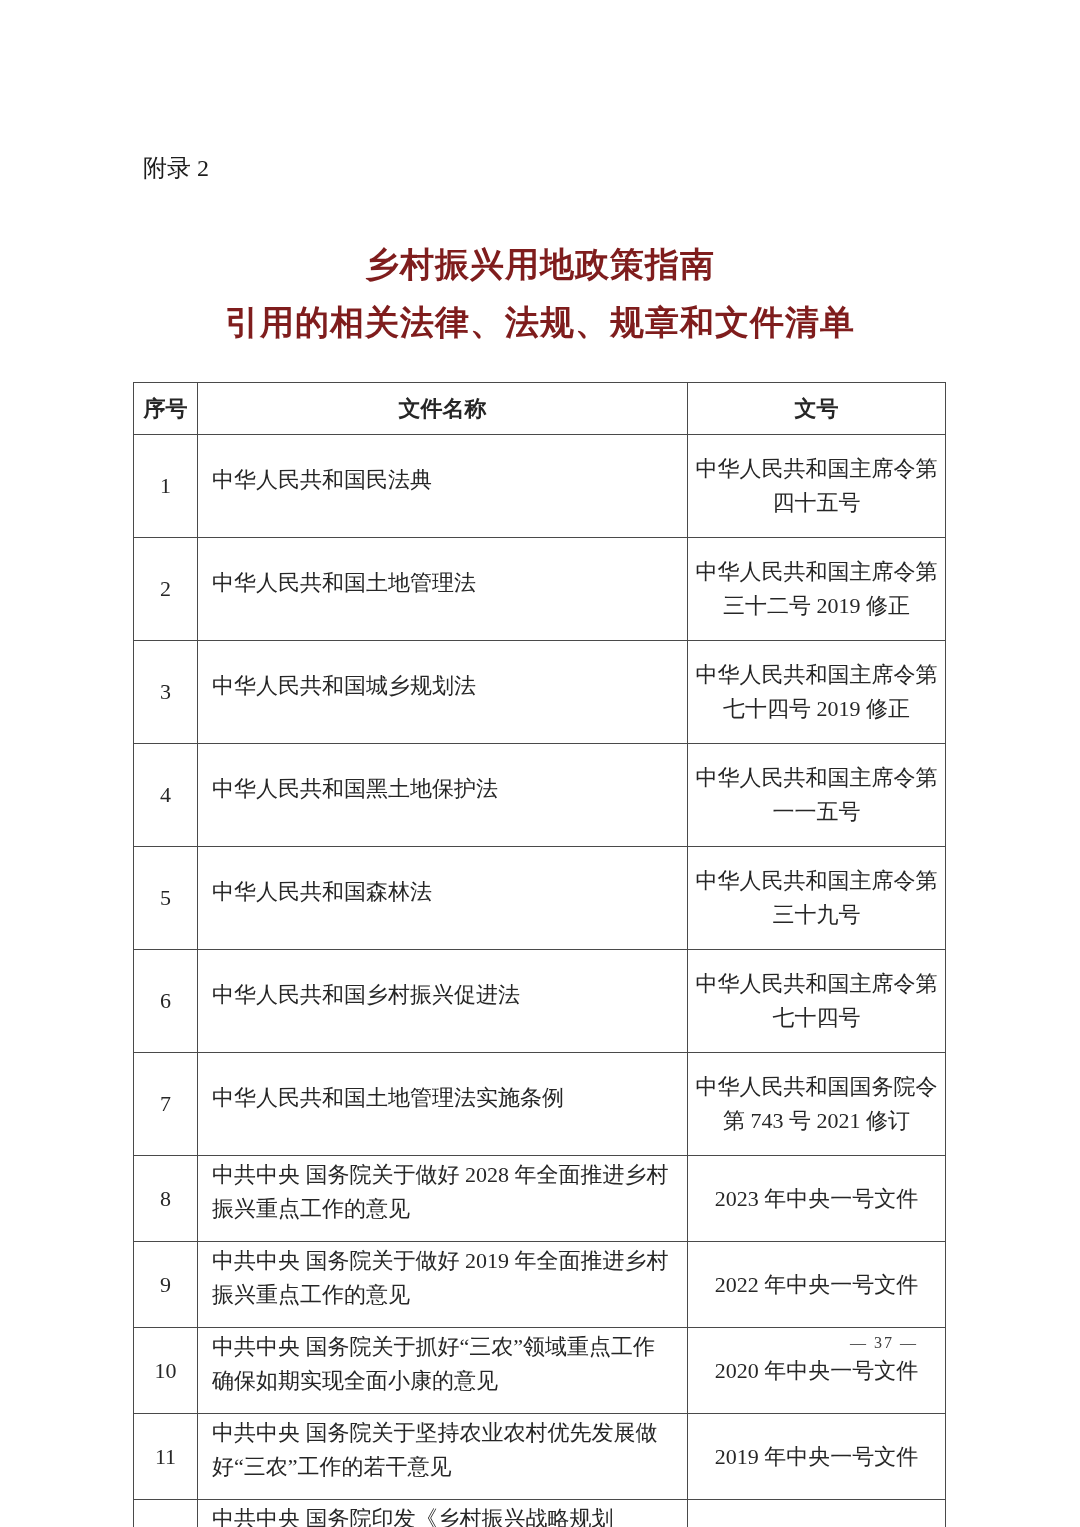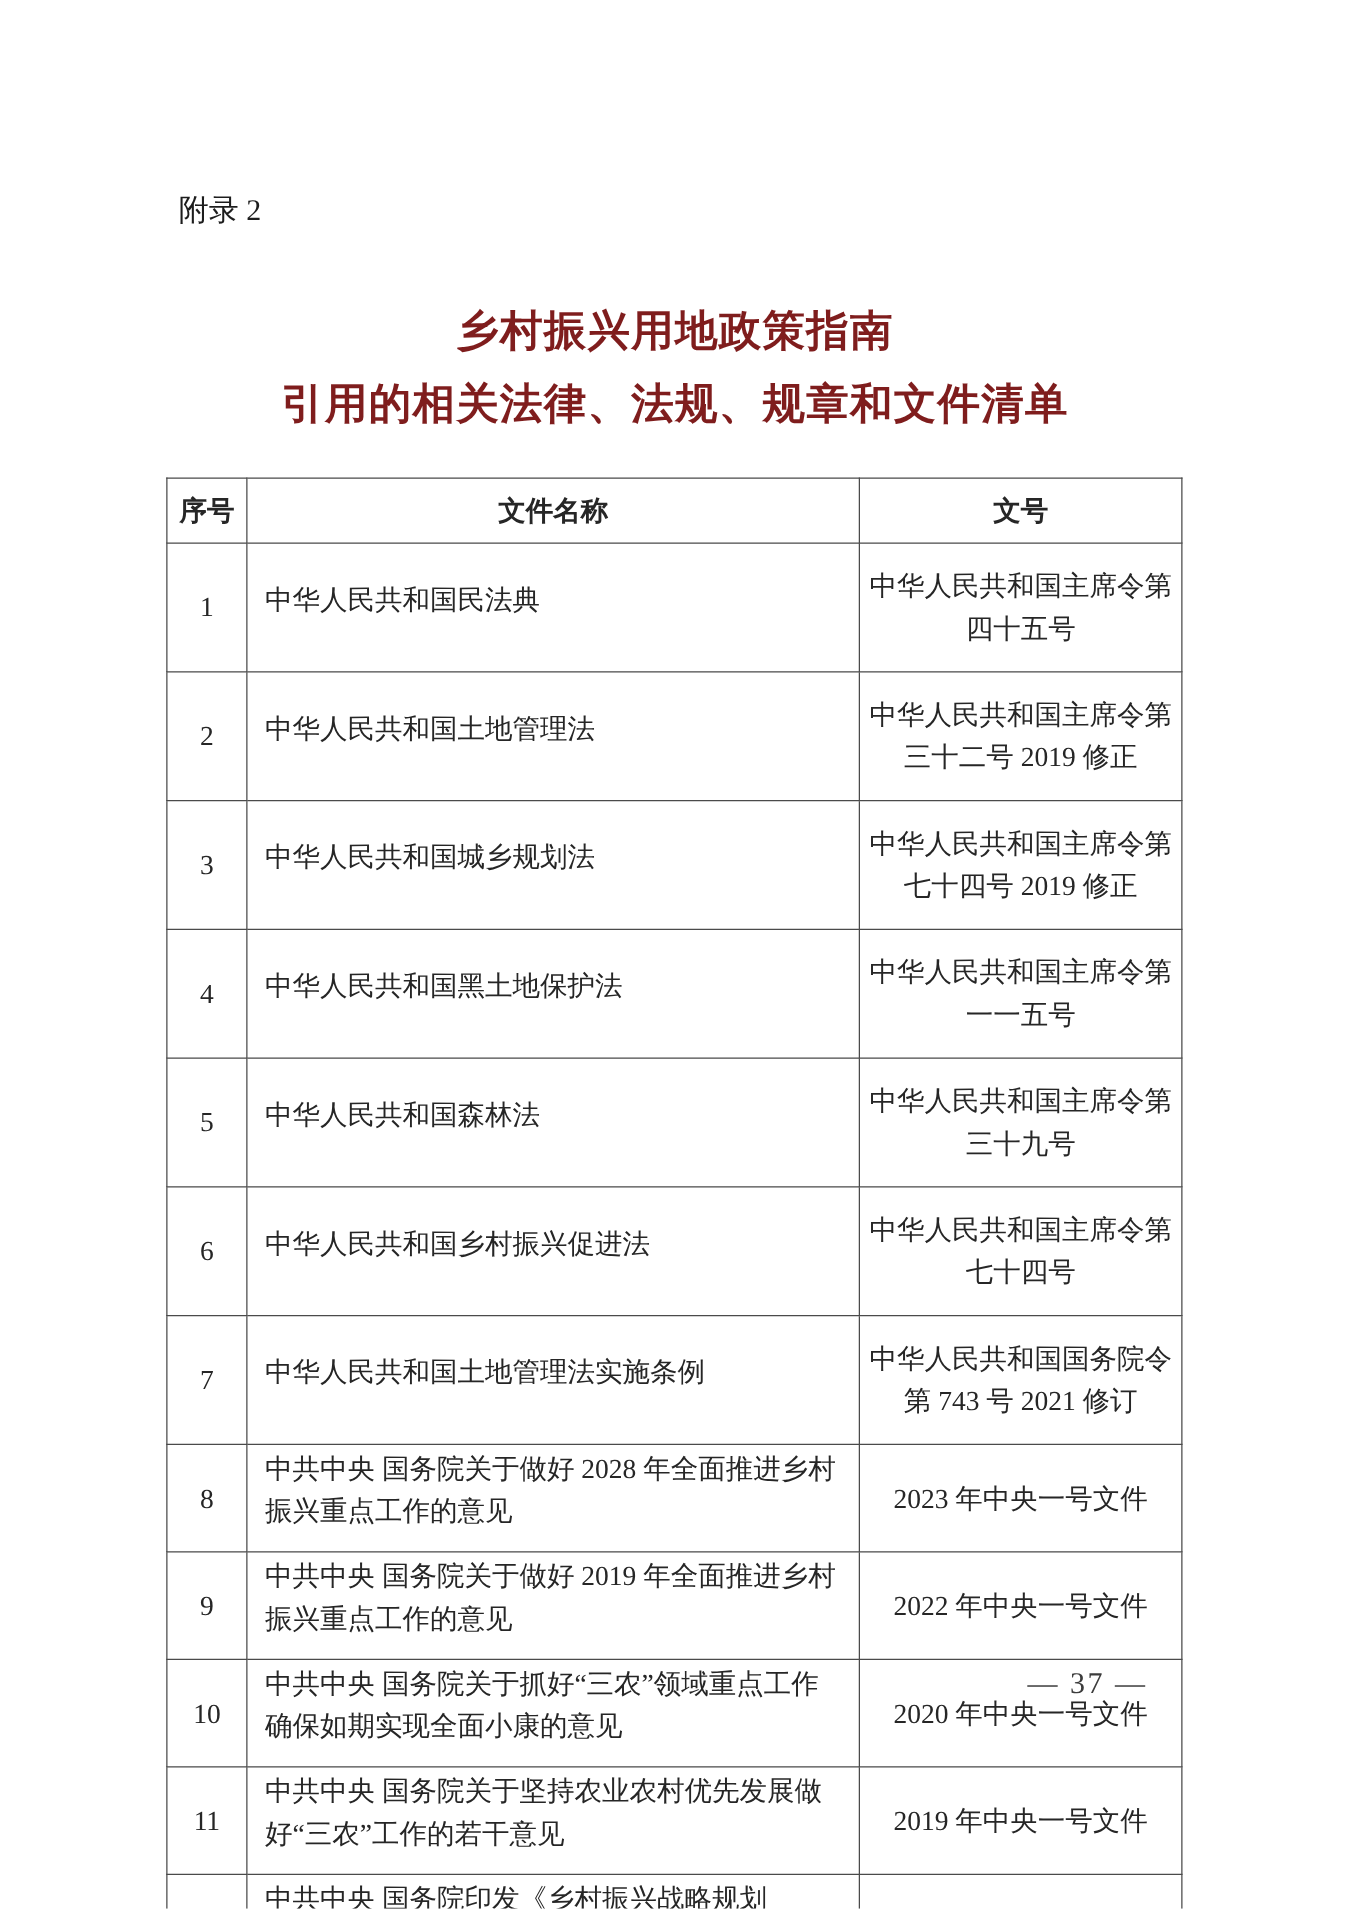--- a/index.html
+++ b/index.html
@@ -66,21 +66,21 @@
   td.col-no, th.col-no { text-align: center; }
   td.col-name { text-align: left; padding: 2px 10px 15px 14px; }
   th.col-name { text-align: center; }
   td.col-docno { text-align: center; padding: 17px 4px; }
   th.col-docno { text-align: center; }
 
   .page-number {
     position: absolute;
     right: 162px;
     top: 1334px;
-    font-size: 24px;
+    font-size: 16px;
     color: #3c3c3c;
     letter-spacing: 2px;
   }
 </style>
 </head>
 <body>
 
 <div class="page">
 
   <div class="appendix-label">附录 2</div>

